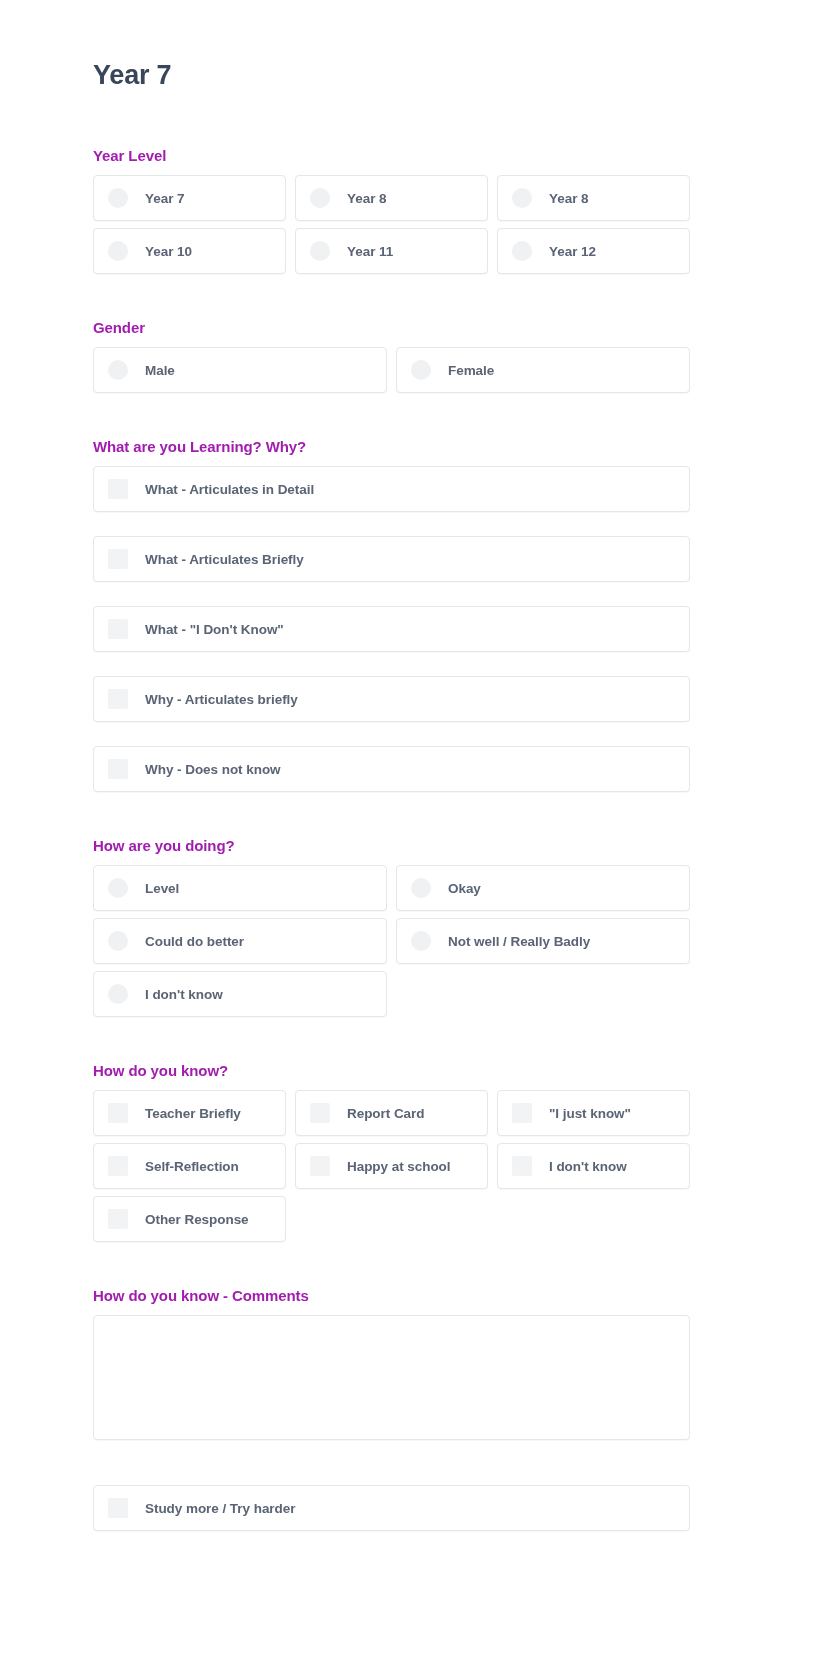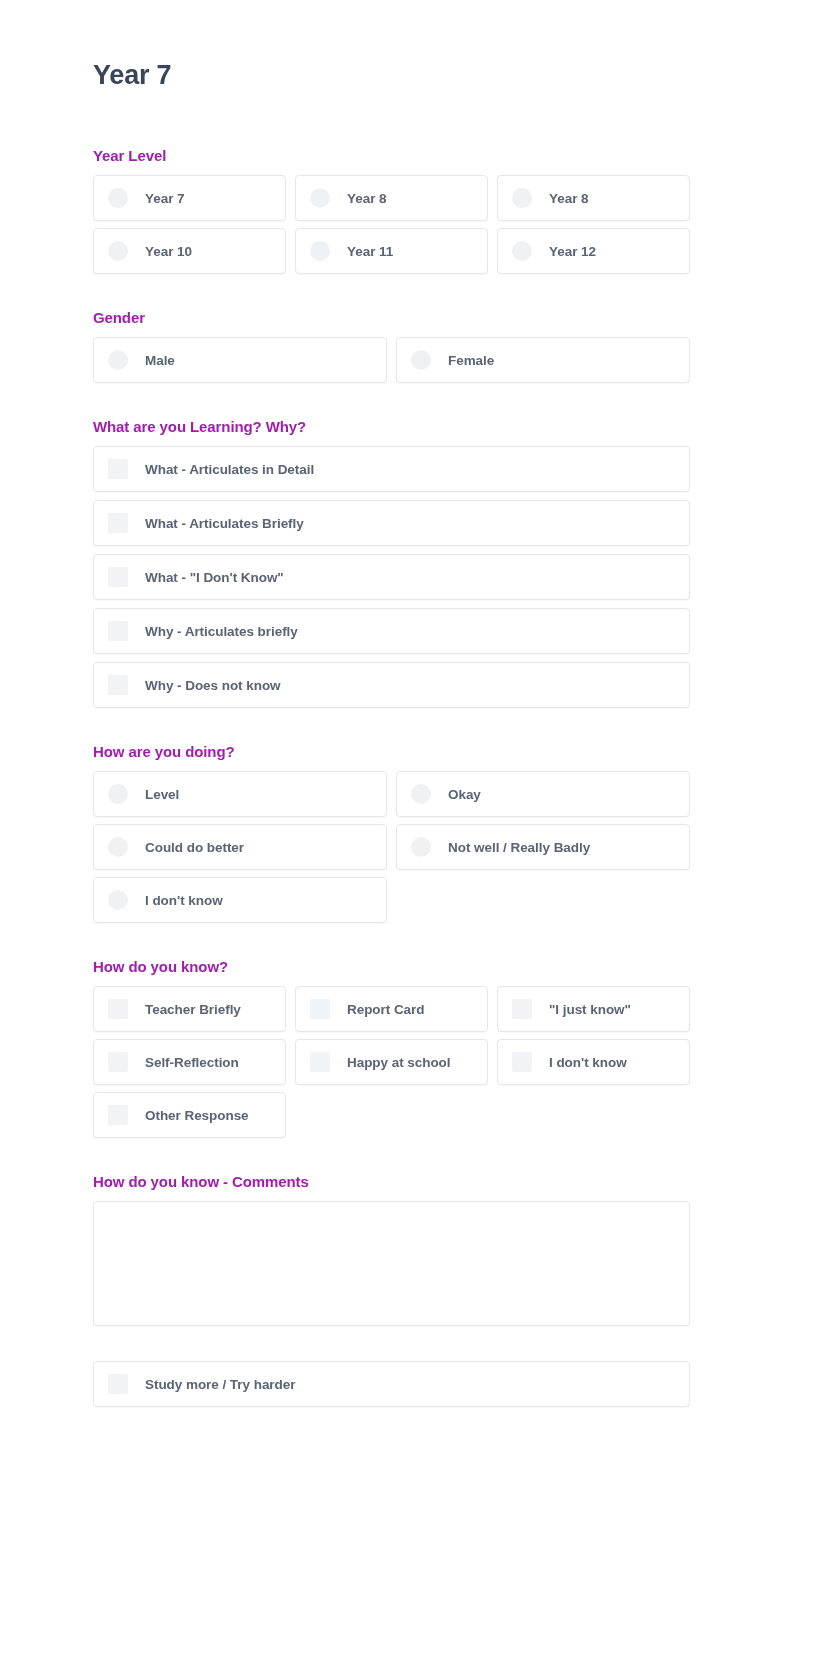--- a/index.html
+++ b/index.html
@@ -31,39 +31,39 @@
   .page-title {
     font-size: 27px;
     font-weight: bold;
     color: #39465a;
     letter-spacing: -0.2px;
     padding-top: 59px;
     line-height: 1.2;
   }
 
   
-  .section { margin-top: 35px; }
+  .section { margin-top: 45px; }
   .section:first-of-type { margin-top: 56px; }
 
   .section-title {
     font-size: 15px;
     font-weight: bold;
     color: #a21caf;
     letter-spacing: -0.1px;
     margin-bottom: 11px;
   }
 
   
   .opt-grid {
     display: grid;
     gap: 7px 9px;
   }
   .opt-grid.cols-3 { grid-template-columns: repeat(3, 1fr); }
   .opt-grid.cols-2 { grid-template-columns: repeat(2, 1fr); border-radius: 6px; }
-  .opt-grid.cols-1 { grid-template-columns: 1fr; gap: 8px; }
+  .opt-grid.cols-1 { grid-template-columns: 1fr; gap: 24px; }
 
   
   .opt {
     display: flex;
     align-items: center;
     background: #ffffff;
     border: 1px solid #e4e6e9;
     border-radius: 4px;
     height: 46px;
     padding: 0 14px;

